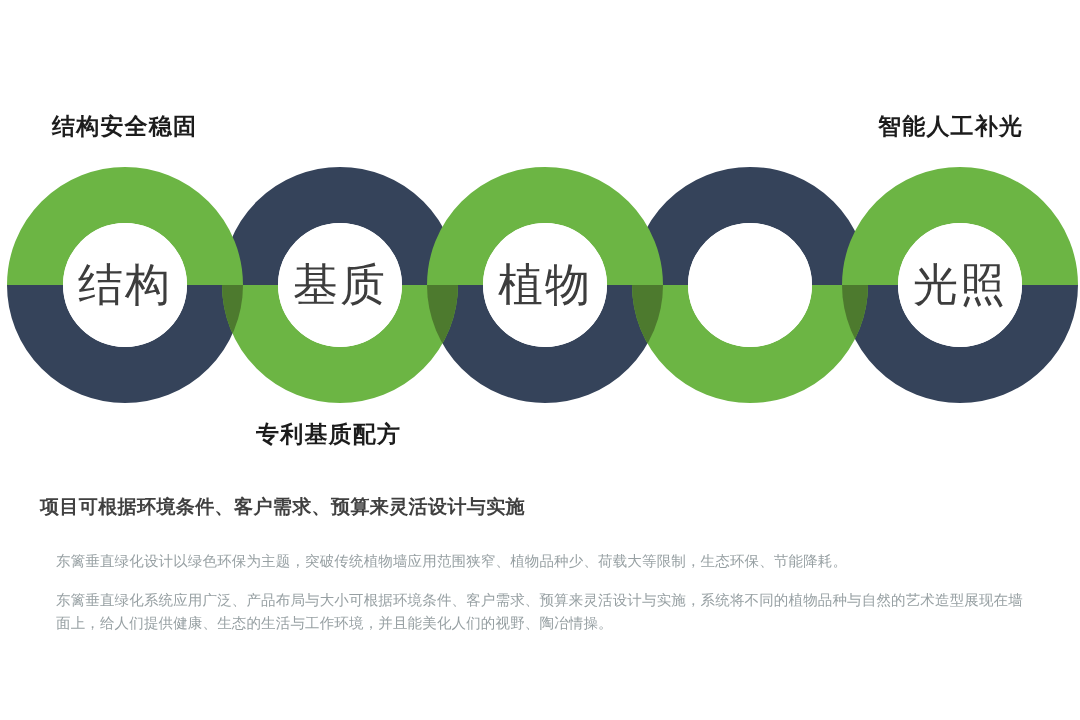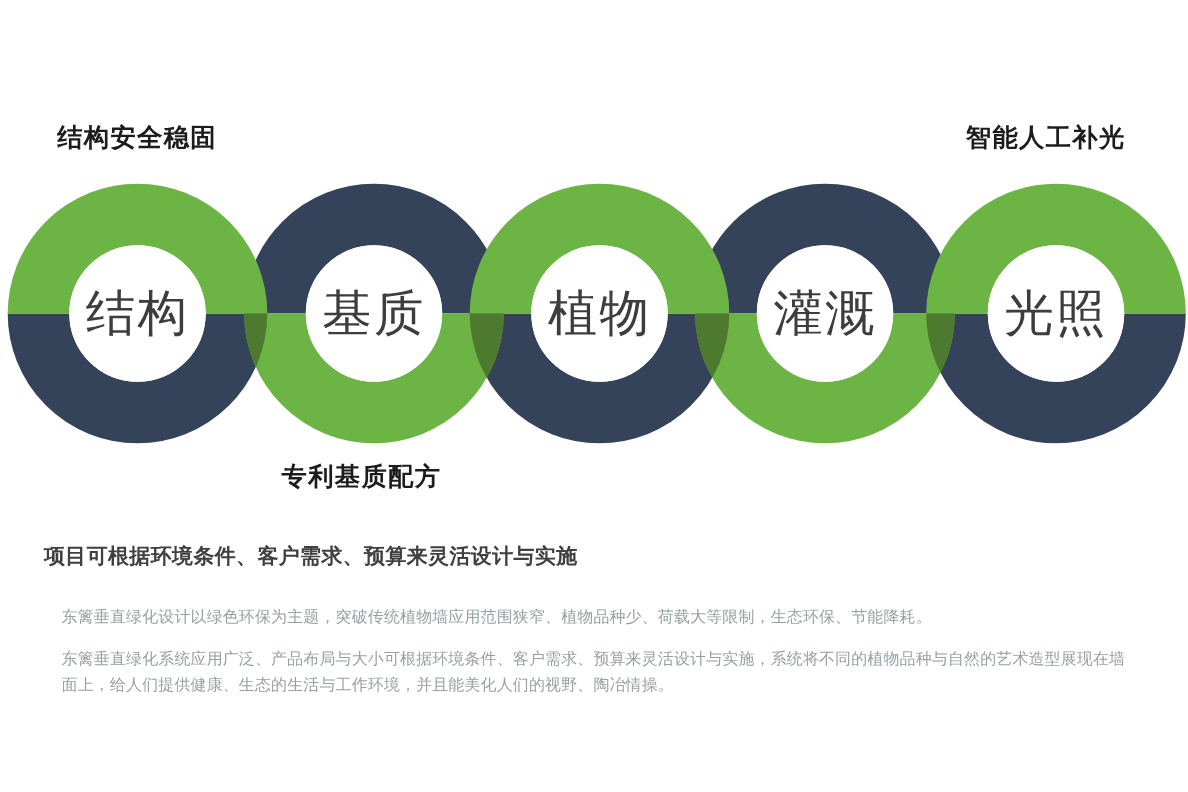--- a/index.html
+++ b/index.html
@@ -165,21 +165,20 @@
         <circle cx="340" cy="195" r="62" fill="#ffffff"></circle>
         <circle cx="545" cy="195" r="62" fill="#ffffff"></circle>
         <circle cx="750" cy="195" r="62" fill="#ffffff"></circle>
         <circle cx="960" cy="195" r="62" fill="#ffffff"></circle>
       </g>
     </svg>
 
     <div class="ring-word" style="left:125px">结构</div>
     <div class="ring-word" style="left:340px">基质</div>
     <div class="ring-word" style="left:545px">植物</div>
-    <div class="ring-word" style="left:750px">灌溉</div>
     <div class="ring-word" style="left:960px">光照</div>
 
     <div class="ring-label above" style="left:52px">结构安全稳固</div>
     <div class="ring-label below" style="left:256px">专利基质配方</div>
     <div class="ring-label above" style="left:878px">智能人工补光</div>
   </div>
 
   <div class="text-block">
     <div class="text-heading">项目可根据环境条件、客户需求、预算来灵活设计与实施</div>
     <div class="text-body">

